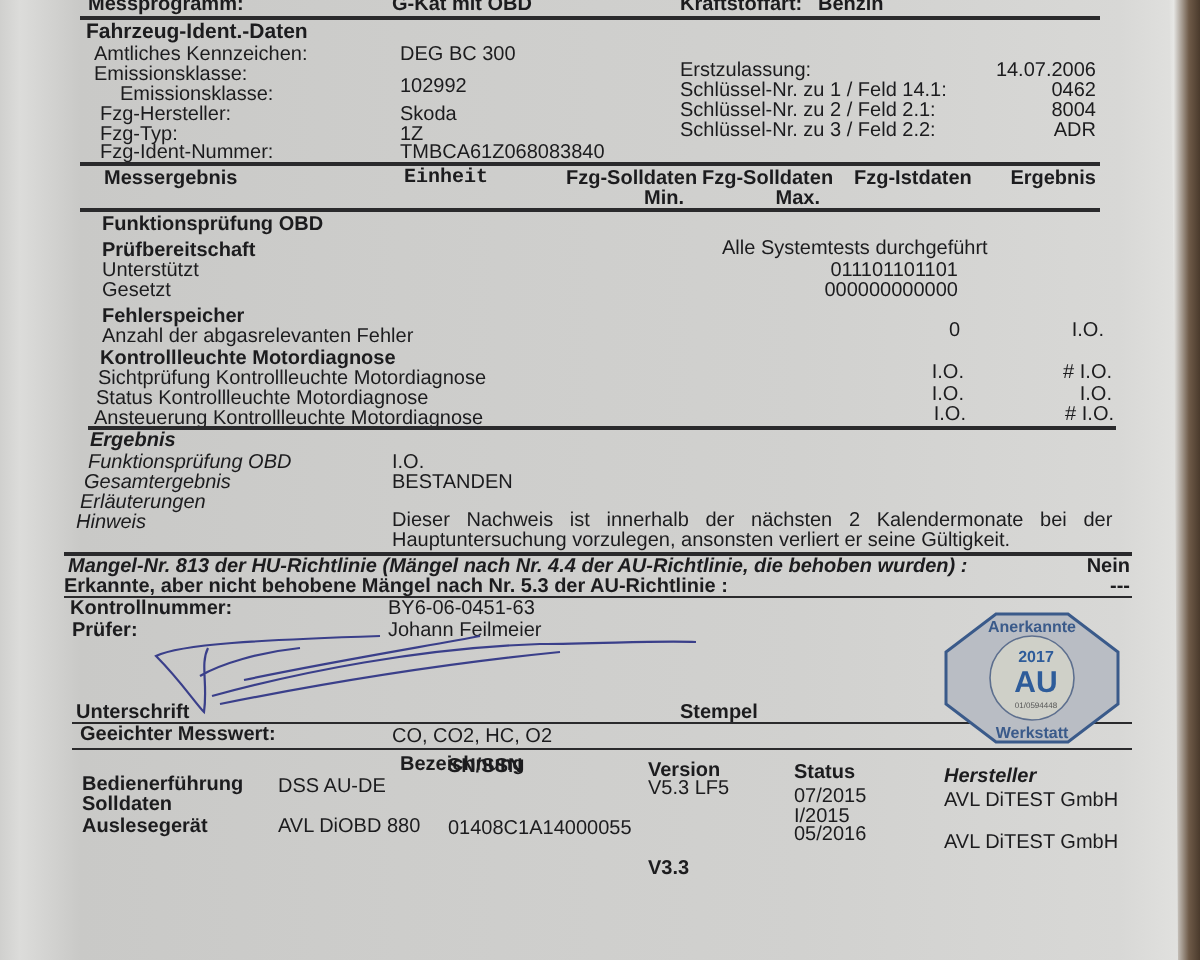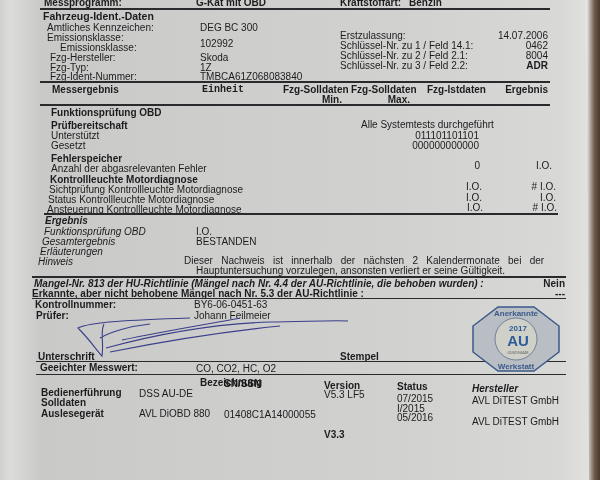--- a/index.html
+++ b/index.html
@@ -53,21 +53,21 @@
 <div class="t" style="left:50px;top:71px;">Fzg-Ident-Nummer:</div>
 <div class="t" style="left:200px;top:71px;">TMBCA61Z068083840</div>
 
 <div class="t" style="left:340px;top:30px;">Erstzulassung:</div>
 <div class="t r" style="left:470px;top:30px;width:78px;">14.07.2006</div>
 <div class="t" style="left:340px;top:40px;">Schlüssel-Nr. zu 1 / Feld 14.1:</div>
 <div class="t r" style="left:470px;top:40px;width:78px;">0462</div>
 <div class="t" style="left:340px;top:50px;">Schlüssel-Nr. zu 2 / Feld 2.1:</div>
 <div class="t r" style="left:470px;top:50px;width:78px;">8004</div>
 <div class="t" style="left:340px;top:60px;">Schlüssel-Nr. zu 3 / Feld 2.2:</div>
-<div class="t r" style="left:470px;top:60px;width:78px;font-weight:bold;">ADR</div>
+<div class="t r" style="left:470px;top:60px;width:78px;">ADR</div>
 
 <div class="line" style="left:40px;top:81px;width:510px;"></div>
 
 <div class="t b" style="left:52px;top:84px;">Messergebnis</div>
 <div class="t b" style="left:202px;top:84px;font-family:Liberation Mono, monospace;">Einheit</div>
 <div class="t b" style="left:283px;top:84px;">Fzg-Solldaten</div>
 <div class="t b r" style="left:300px;top:94px;width:42px;">Min.</div>
 <div class="t b" style="left:351px;top:84px;">Fzg-Solldaten</div>
 <div class="t b r" style="left:370px;top:94px;width:40px;">Max.</div>
 <div class="t b" style="left:427px;top:84px;">Fzg-Istdaten</div>
@@ -99,21 +99,21 @@
 <div class="t r" style="left:510px;top:202px;width:47px;"># I.O.</div>
 <div class="line" style="left:44px;top:213px;width:514px;"></div>
 
 <div class="t b i" style="left:45px;top:215px;">Ergebnis</div>
 <div class="t i" style="left:44px;top:226px;">Funktionsprüfung OBD</div>
 <div class="t" style="left:196px;top:226px;">I.O.</div>
 <div class="t i" style="left:42px;top:236px;">Gesamtergebnis</div>
 <div class="t" style="left:196px;top:236px;">BESTANDEN</div>
 <div class="t i" style="left:40px;top:246px;">Erläuterungen</div>
 <div class="t i" style="left:38px;top:256px;">Hinweis</div>
-<div class="t" style="left:184px;top:255px;white-space:pre;">Dieser   Nachweis   ist   innerhalb   der   nächsten   2   Kalendermonate   bei   der</div>
+<div class="t" style="left:196px;top:255px;white-space:pre;">Dieser   Nachweis   ist   innerhalb   der   nächsten   2   Kalendermonate   bei   der</div>
 <div class="t" style="left:196px;top:265px;">Hauptuntersuchung vorzulegen, ansonsten verliert er seine Gültigkeit.</div>
 <div class="line" style="left:32px;top:276px;width:534px;"></div>
 
 <div class="t b i" style="left:34px;top:278px;">Mangel-Nr. 813 der HU-Richtlinie (Mängel nach Nr. 4.4 der AU-Richtlinie, die behoben wurden) :</div>
 <div class="t b r" style="left:520px;top:278px;width:45px;">Nein</div>
 <div class="t b" style="left:32px;top:288px;">Erkannte, aber nicht behobene Mängel nach Nr. 5.3 der AU-Richtlinie :</div>
 <div class="t b r" style="left:520px;top:288px;width:45px;">---</div>
 <div class="line thin" style="left:32px;top:298px;width:534px;"></div>
 
 <div class="t b" style="left:35px;top:299px;">Kontrollnummer:</div>

